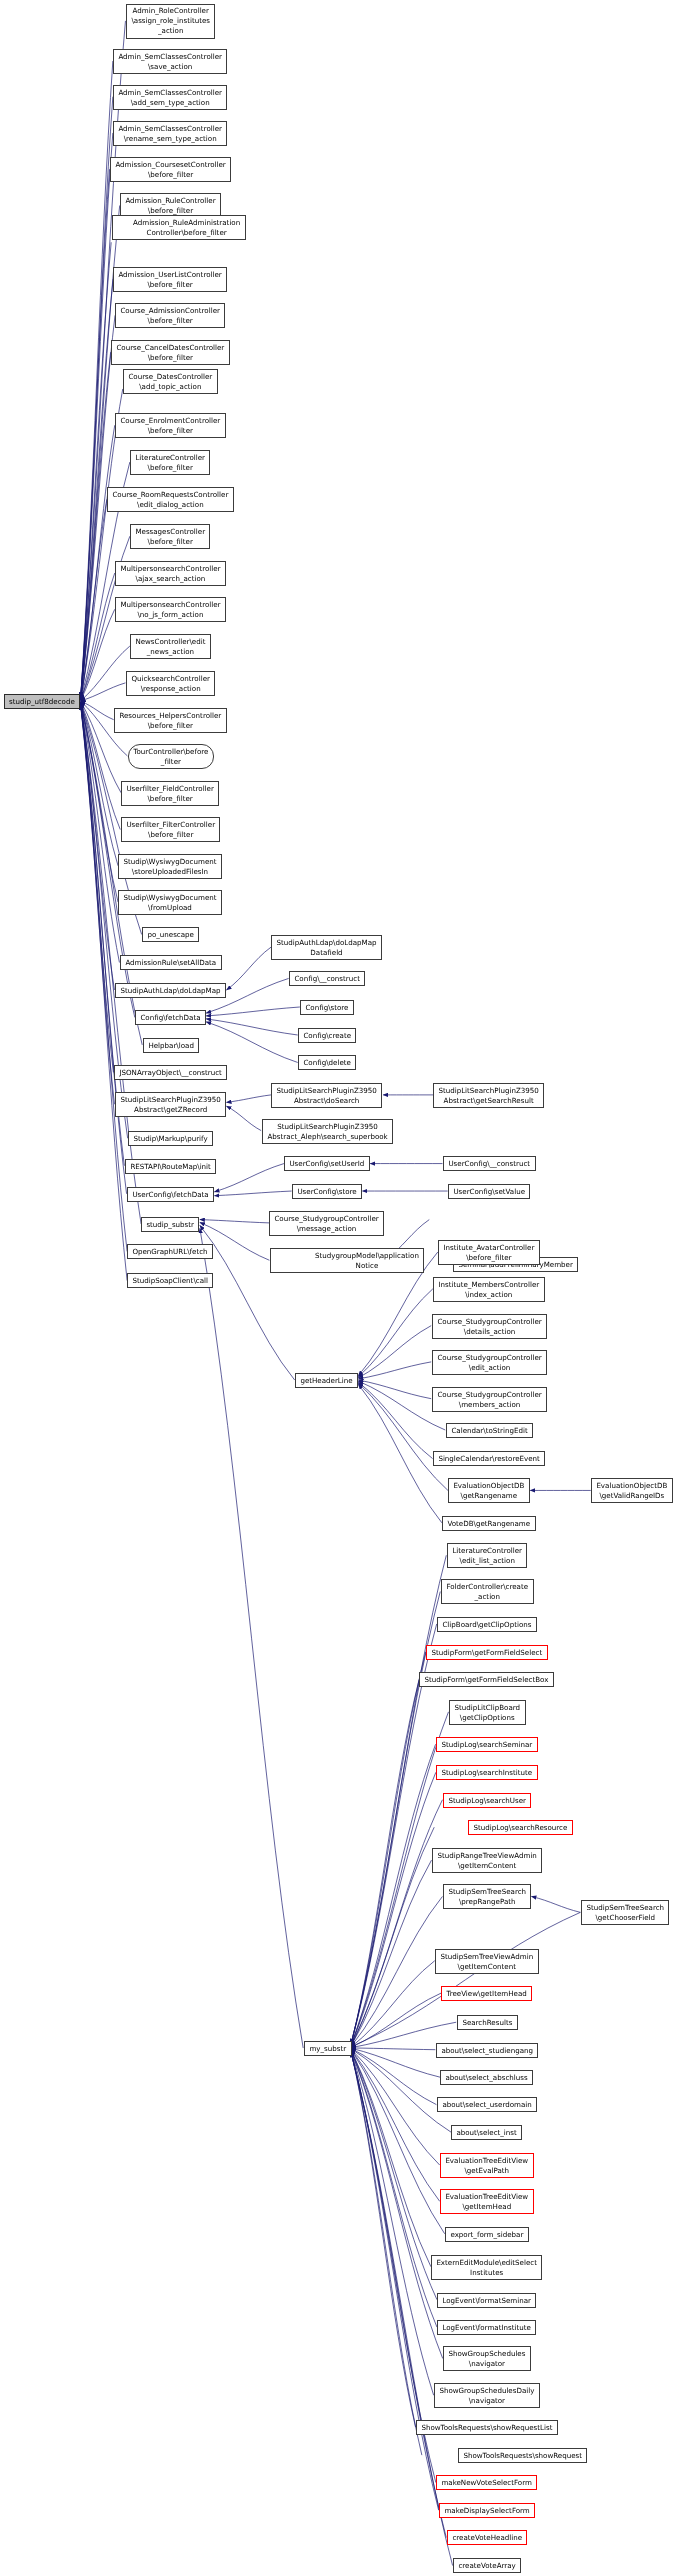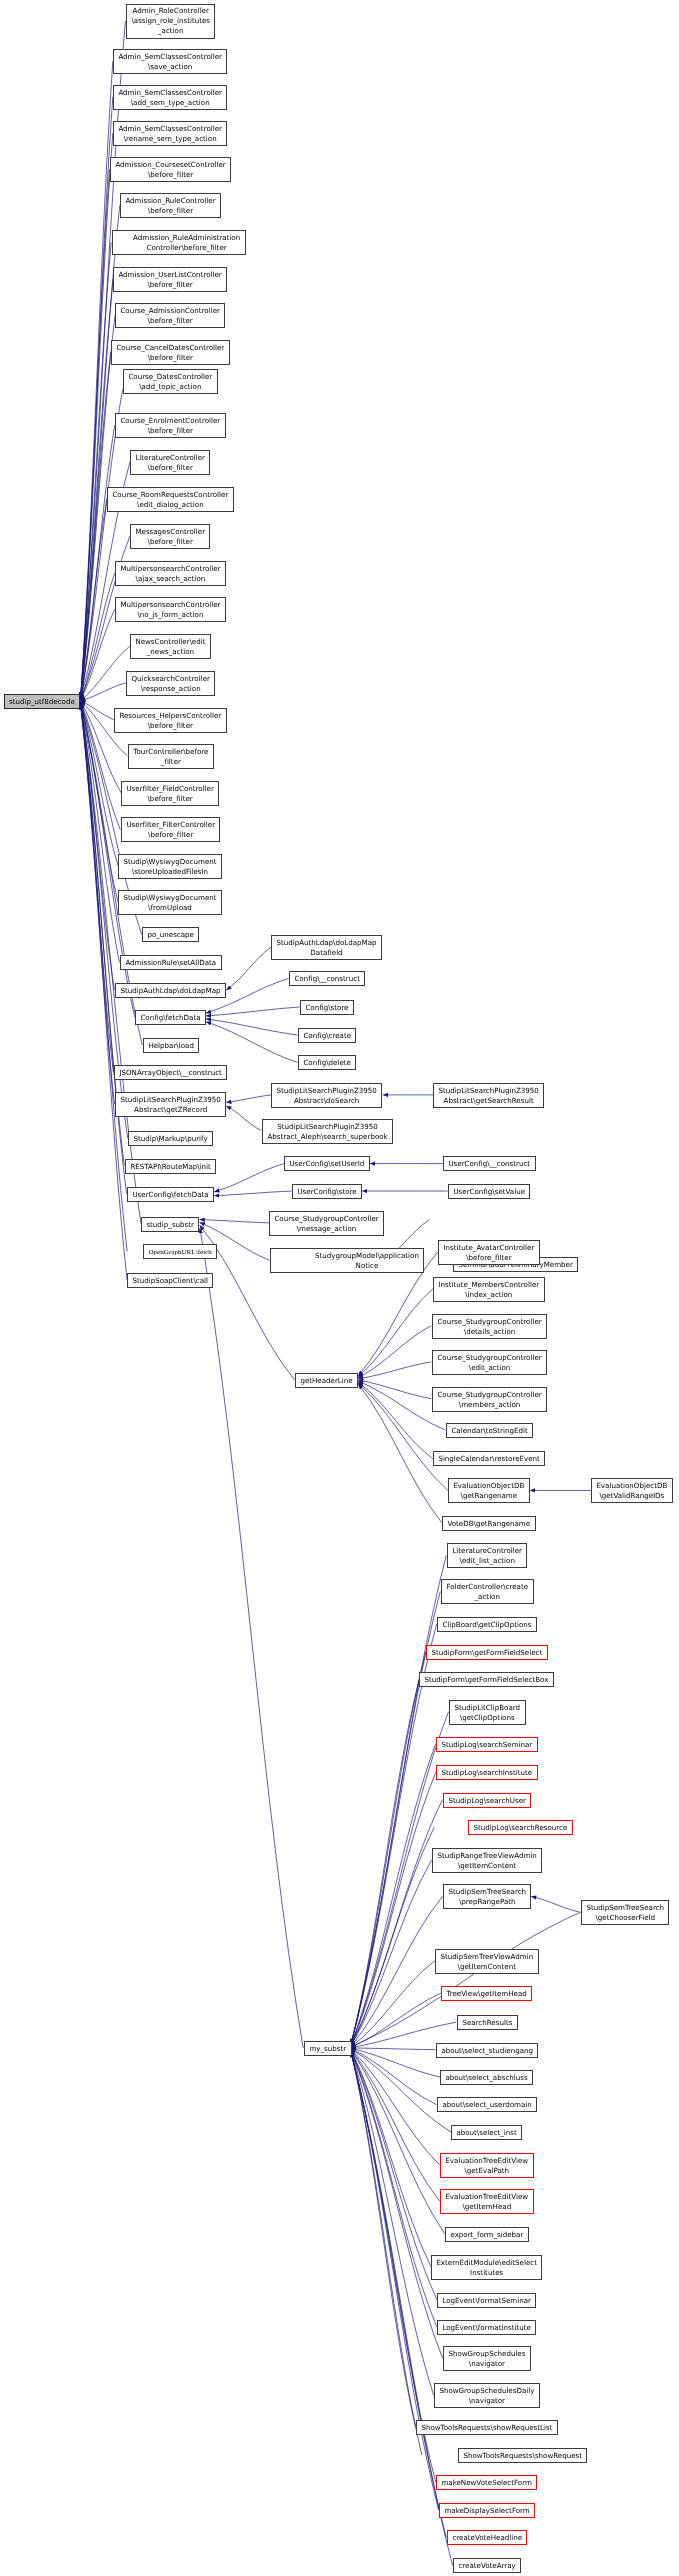--- a/index.html
+++ b/index.html
@@ -164,21 +164,21 @@
       <div class="line">\rename_sem_type_action</div>
     </div>
     <div class="node" style="left: 110px; top: 157px;">
       <div class="line">Admission_CoursesetController</div>
       <div class="line">\before_filter</div>
     </div>
     <div class="node" style="left: 120px; top: 193px;">
       <div class="line">Admission_RuleController</div>
       <div class="line">\before_filter</div>
     </div>
-    <div class="node" style="left: 112px; top: 230px; padding-left: 20px;">
+    <div class="node" style="left: 112px; top: 215px; padding-left: 20px;">
       <div class="line">Admission_RuleAdministration</div>
       <div class="line">Controller\before_filter</div>
     </div>
     <div class="node" style="left: 113px; top: 267px;">
       <div class="line">Admission_UserListController</div>
       <div class="line">\before_filter</div>
     </div>
     <div class="node" style="left: 115px; top: 303px;">
       <div class="line">Course_AdmissionController</div>
       <div class="line">\before_filter</div>
@@ -220,21 +220,21 @@
       <div class="line">_news_action</div>
     </div>
     <div class="node" style="left: 126px; top: 671px;">
       <div class="line">QuicksearchController</div>
       <div class="line">\response_action</div>
     </div>
     <div class="node" style="left: 114px; top: 708px;">
       <div class="line">Resources_HelpersController</div>
       <div class="line">\before_filter</div>
     </div>
-    <div class="node" style="left: 128px; top: 744px;">
+    <div class="node" style="left: 128px; top: 744px; border-radius: 12px;">
       <div class="line">TourController\before</div>
       <div class="line">_filter</div>
     </div>
     <div class="node" style="left: 121px; top: 781px;">
       <div class="line">Userfilter_FieldController</div>
       <div class="line">\before_filter</div>
     </div>
     <div class="node" style="left: 121px; top: 817px;">
       <div class="line">Userfilter_FilterController</div>
       <div class="line">\before_filter</div>
@@ -274,21 +274,21 @@
     </div>
     <div class="node" style="left: 125px; top: 1159px;">
       <div class="line">RESTAPI\RouteMap\init</div>
     </div>
     <div class="node" style="left: 127px; top: 1187px;">
       <div class="line">UserConfig\fetchData</div>
     </div>
     <div class="node" style="left: 141px; top: 1217px;">
       <div class="line">studip_substr</div>
     </div>
-    <div class="node" style="left: 143px; top: 1244px; font-family: Liberation Serif, serif;">
+    <div class="node" style="left: 127px; top: 1244px;">
       <div class="line">OpenGraphURL\fetch</div>
     </div>
     <div class="node" style="left: 127px; top: 1273px;">
       <div class="line">StudipSoapClient\call</div>
     </div>
     <div class="node" style="left: 271px; top: 935px;">
       <div class="line">StudipAuthLdap\doLdapMap</div>
       <div class="line">Datafield</div>
     </div>
     <div class="node" style="left: 289px; top: 971px;">

